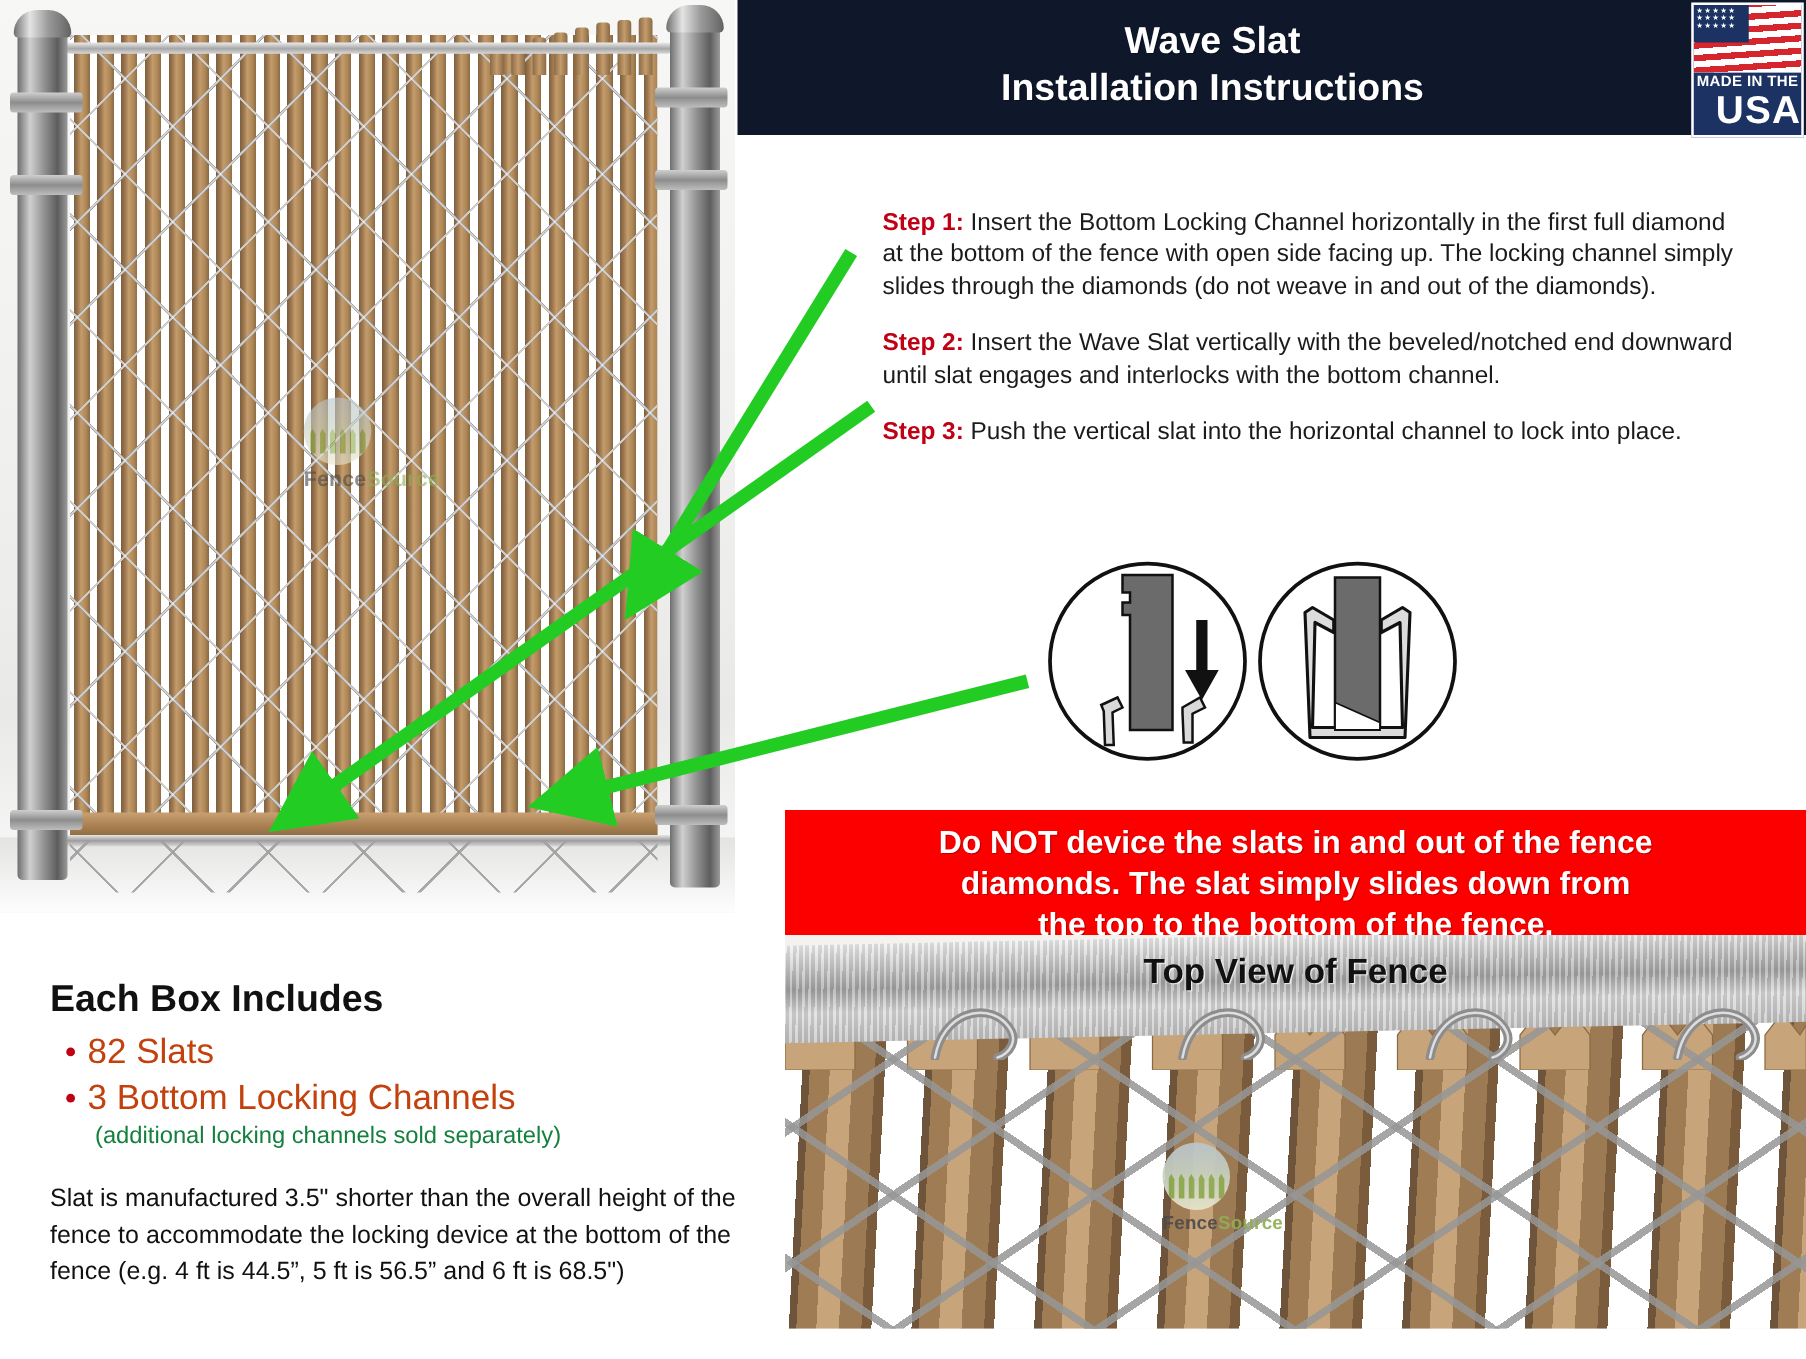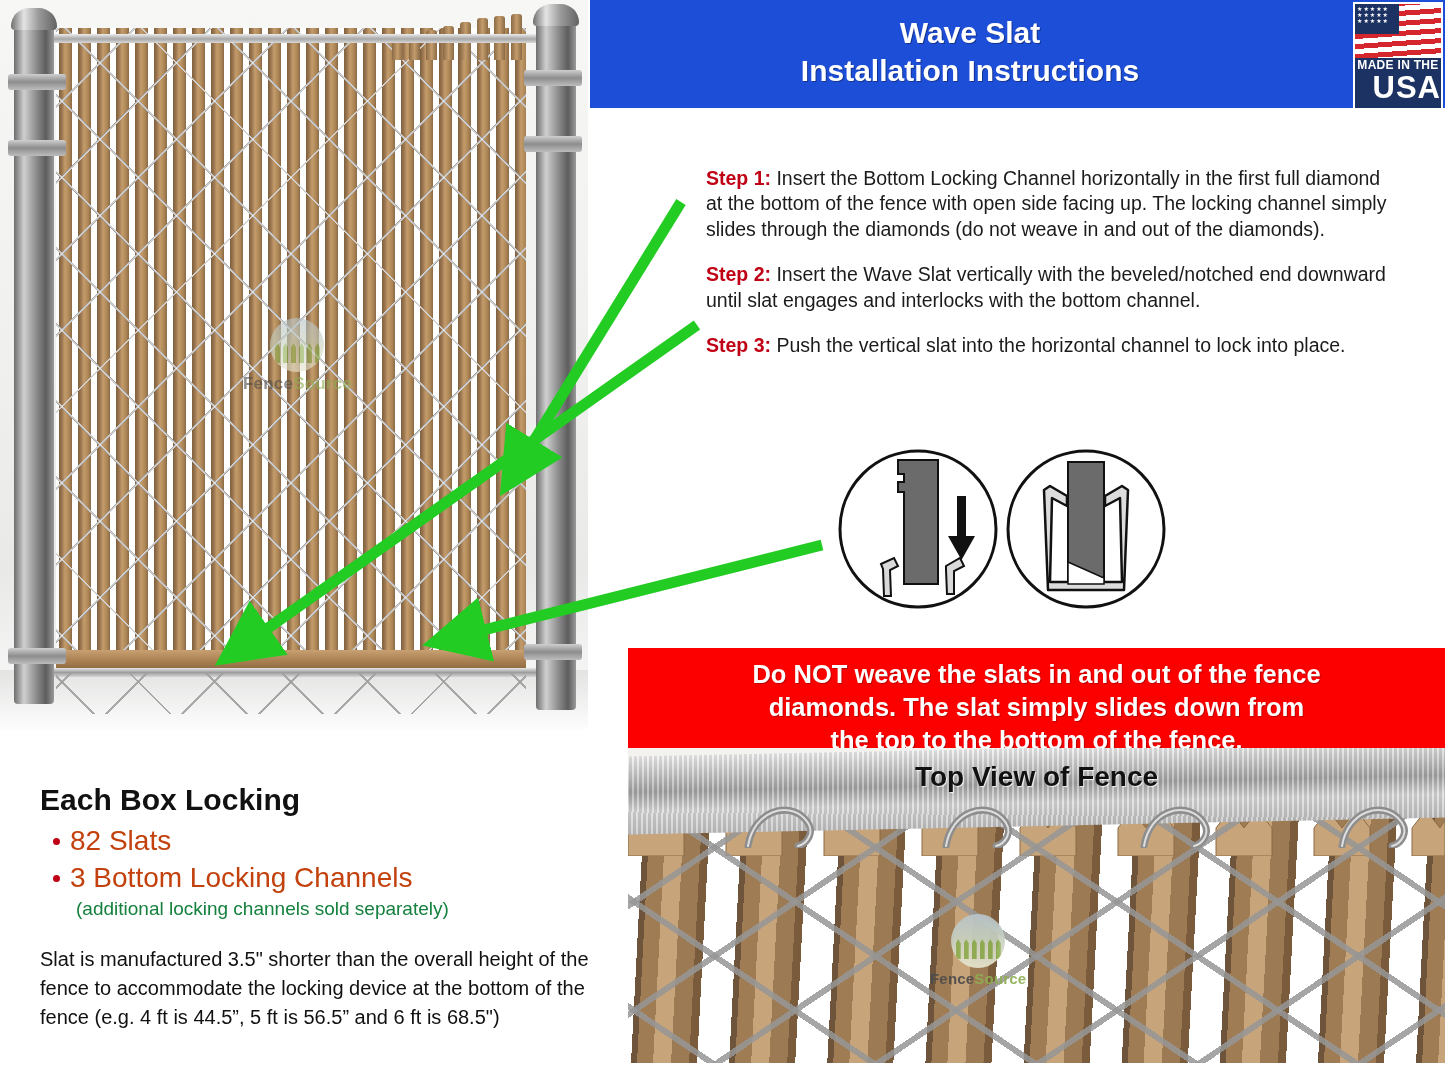--- a/index.html
+++ b/index.html
@@ -46,39 +46,39 @@
   .post-cap{position:absolute;width:46px;height:22px;border-radius:20px 20px 4px 4px;
      background:linear-gradient(90deg,#707070,#e4e4e4 28%,#9a9a9a 60%,#636363);}
   .post-cap.l{left:11px;top:8px;}
   .post-cap.r{left:533px;top:4px;}
   .band{position:absolute;width:58px;height:16px;border-radius:3px;
      background:linear-gradient(180deg,#cfcfcf,#8d8d8d 50%,#bdbdbd);}
   .rail-top{position:absolute;left:52px;top:34px;width:486px;height:9px;border-radius:4px;
      background:linear-gradient(180deg,#ececec,#a7a7a7 55%,#d8d8d8);}
 
   
-  .watermark{position:absolute;display:flex;flex-direction:column;align-items:center;
+  .watermark{position:absolute;display:flex;flex-direction:column;align-items:flex-start;
      opacity:.62;pointer-events:none;}
   .wm-badge{width:54px;height:54px;border-radius:50%;
      background:linear-gradient(180deg,#b9c5cc 0%,#c6d0c0 45%,#e8e6cf 100%);
      display:flex;align-items:flex-end;justify-content:center;overflow:hidden;}
   .wm-pickets{display:flex;gap:3px;align-items:flex-end;margin-bottom:9px;}
   .wm-pickets i{display:block;width:5px;height:20px;background:#8fae53;
      clip-path:polygon(50% 0,100% 22%,100% 100%,0 100%,0 22%);}
   .wm-text{margin-top:2px;font-weight:bold;font-size:17px;letter-spacing:.2px;}
   .wm-text .a{color:#4c4c4c;} .wm-text .b{color:#8fae53;}
   .wm-left{left:243px;top:318px;}
   .wm-right{left:930px;top:938px;opacity:.92;}
   .wm-right .wm-text{font-size:15px;}
 
   
   .arrows{position:absolute;left:0;top:0;width:1445px;height:1087px;pointer-events:none;}
 
   
-  .header{position:absolute;left:590px;top:0;width:855px;height:108px;background:#1d4ed8;}
+  .header{position:absolute;left:590px;top:0;width:855px;height:108px;background:#0f172a;}
   .header-title{position:absolute;left:0;top:14px;width:760px;text-align:center;color:#fff;
      font-size:30px;font-weight:bold;line-height:38px;
      text-shadow:1px 1px 0 rgba(0,0,0,.35);}
   .usa-badge{position:absolute;right:2px;top:2px;width:86px;height:104px;
      background:#1b3263;border:2px solid #fff;overflow:hidden;}
   .usa-flag{position:absolute;left:0;top:0;width:100%;height:54px;overflow:hidden;background:#fff;}
   .usa-stripes{position:absolute;left:0;top:0;width:100%;height:100%;
      background:repeating-linear-gradient(176deg,#d4262c 0 5px,#ffffff 5px 10px);}
   .usa-canton{position:absolute;left:0;top:0;width:40px;height:26px;background:#1b3263;
      color:#fff;font-size:6px;line-height:6px;letter-spacing:1px;overflow:hidden;padding:2px;}
@@ -246,21 +246,21 @@
       <circle cx="250" cy="85" r="78" fill="#fff" stroke="#111" stroke-width="3"></circle>
       <path d="M232,18 L268,18 L268,140 L232,140 Z" fill="#6b6b6b" stroke="#111" stroke-width="2"></path>
       <path d="M214,42 L231,52 L231,62 L216,54 L214,138 L286,138 L284,54 L269,62 L269,52 L286,42
                L292,46 L288,146 L212,146 L208,46 Z" fill="#dcdcdc" stroke="#111" stroke-width="2.5" stroke-linejoin="round"></path>
       <path d="M232,118 L268,134 L268,140 L232,140 Z" fill="#fff" stroke="#111" stroke-width="1.5"></path>
     </g>
   </svg>
 
   <div class="warn">
     <div class="warn-text">
-      <div>Do NOT weave the slats in and out of the fence</div>
+      <div>Do NOT device the slats in and out of the fence</div>
       <div>diamonds. The slat simply slides down from</div>
       <div>the top to the bottom of the fence.</div>
     </div>
   </div>
 
   <div class="photo-br">
     <div class="br-bg"></div>
     <div class="br-slats"></div>
     <svg style="position:absolute;left:0;top:58px;width:817px;height:50px;" viewBox="0 0 817 50" preserveAspectRatio="none">
       <path d="M0,50 L0,22 L14,4 L28,22 L42,4 L56,22 L56,50 Z" fill="#c8a47a" stroke="#8a6a45" stroke-width="1"></path>
@@ -304,21 +304,21 @@
             <i></i>
         </div>
       </div>
       <div class="wm-text">
         <span class="a">Fence</span><span class="b">Source</span>
       </div>
     </div>
   </div>
 
   <div class="boxinc">
-    <h2>Each Box Locking</h2>
+    <h2>Each Box Includes</h2>
     <ul class="bullets">
       <li>82 Slats</li>
       <li>3 Bottom Locking Channels</li>
     </ul>
     <p class="sub-note">(additional locking channels sold separately)</p>
     <p class="slat-note">Slat is manufactured 3.5" shorter than the overall height of the fence to accommodate the locking device at the bottom of the fence (e.g. 4 ft is 44.5”, 5 ft is 56.5” and 6 ft is 68.5")</p>
   </div>
 
 </div>
 

